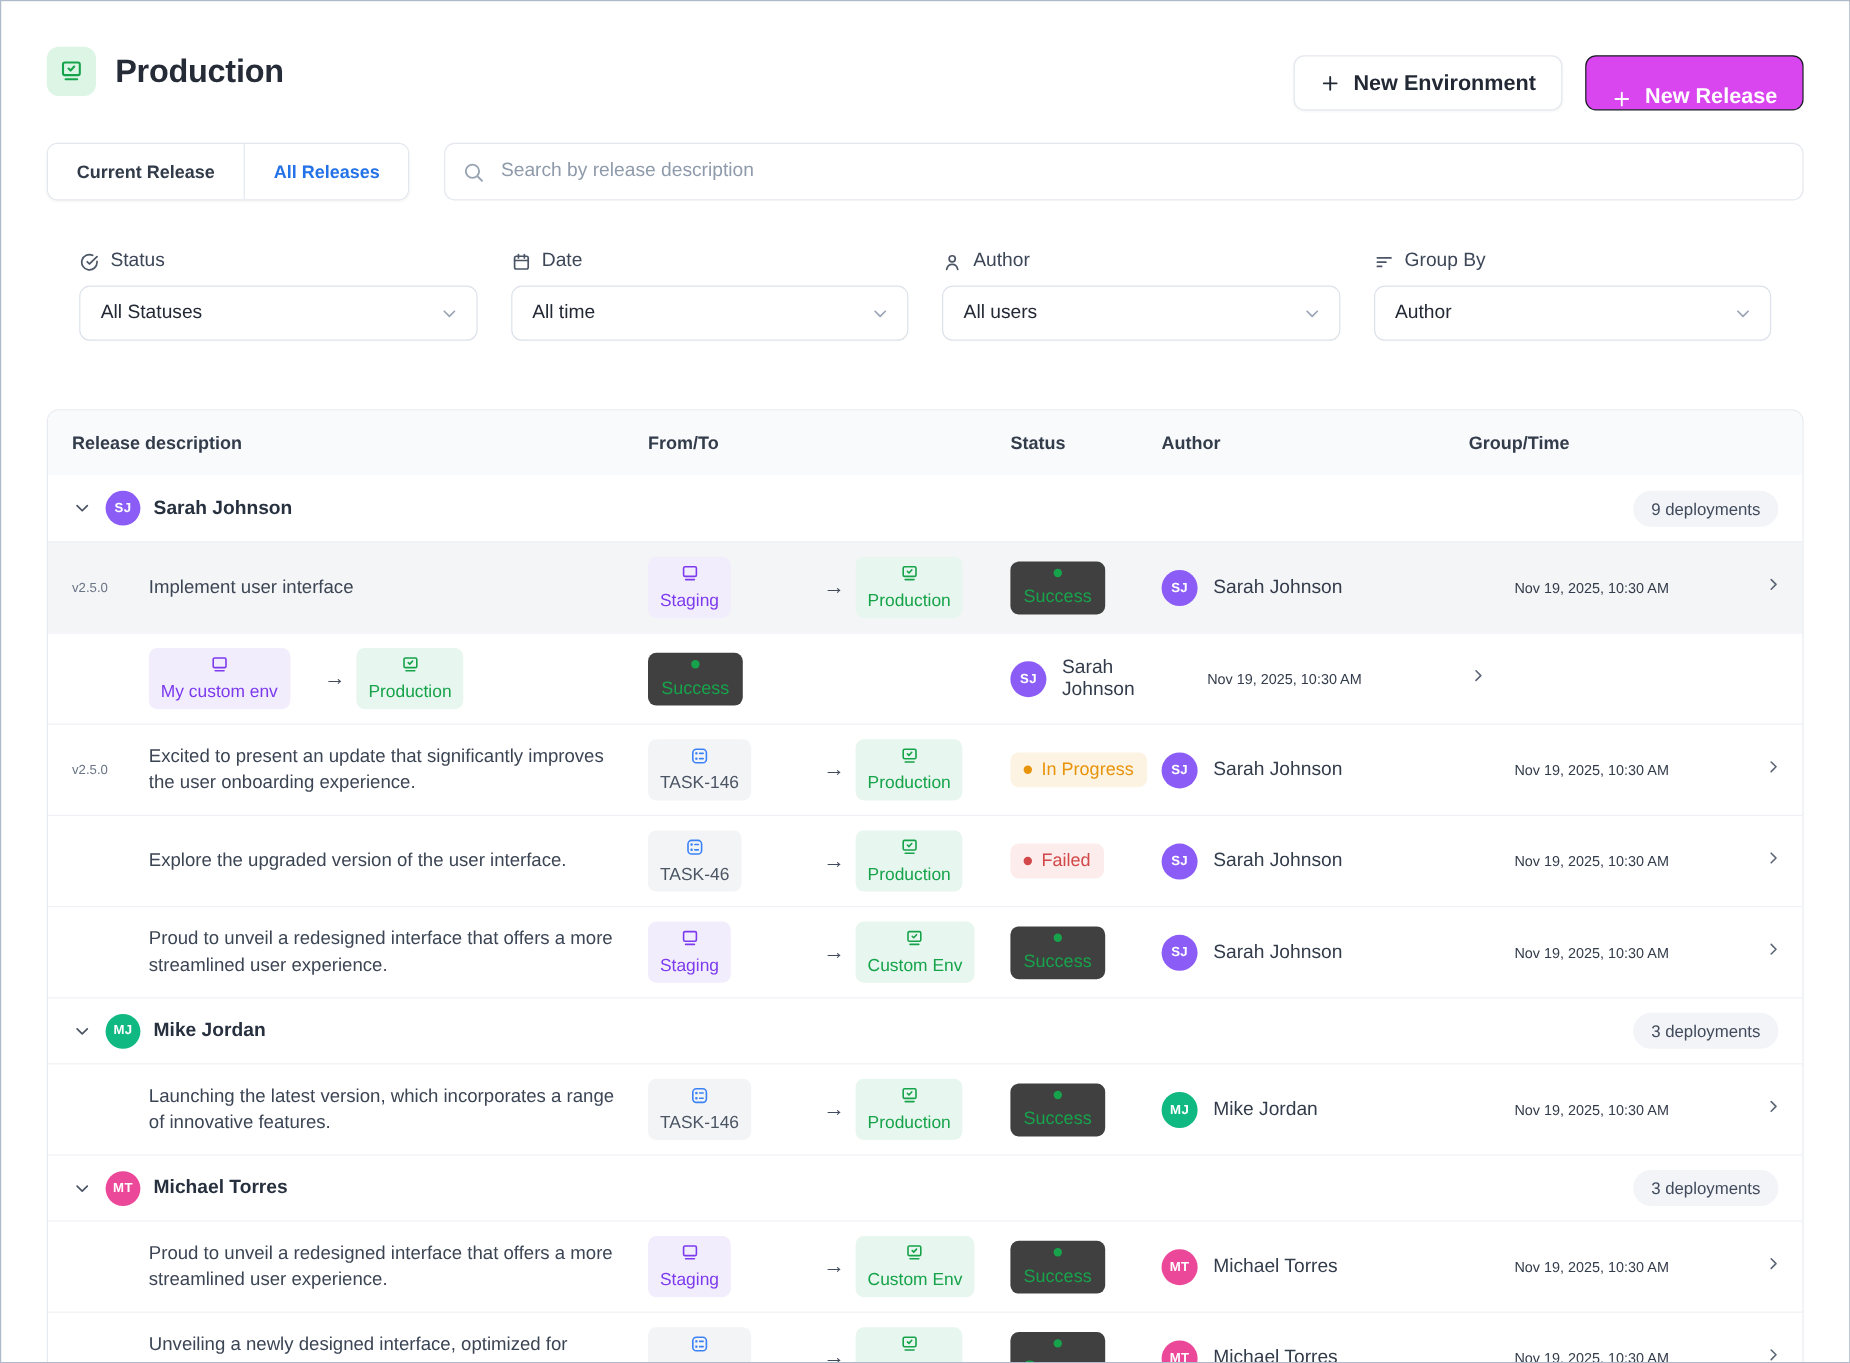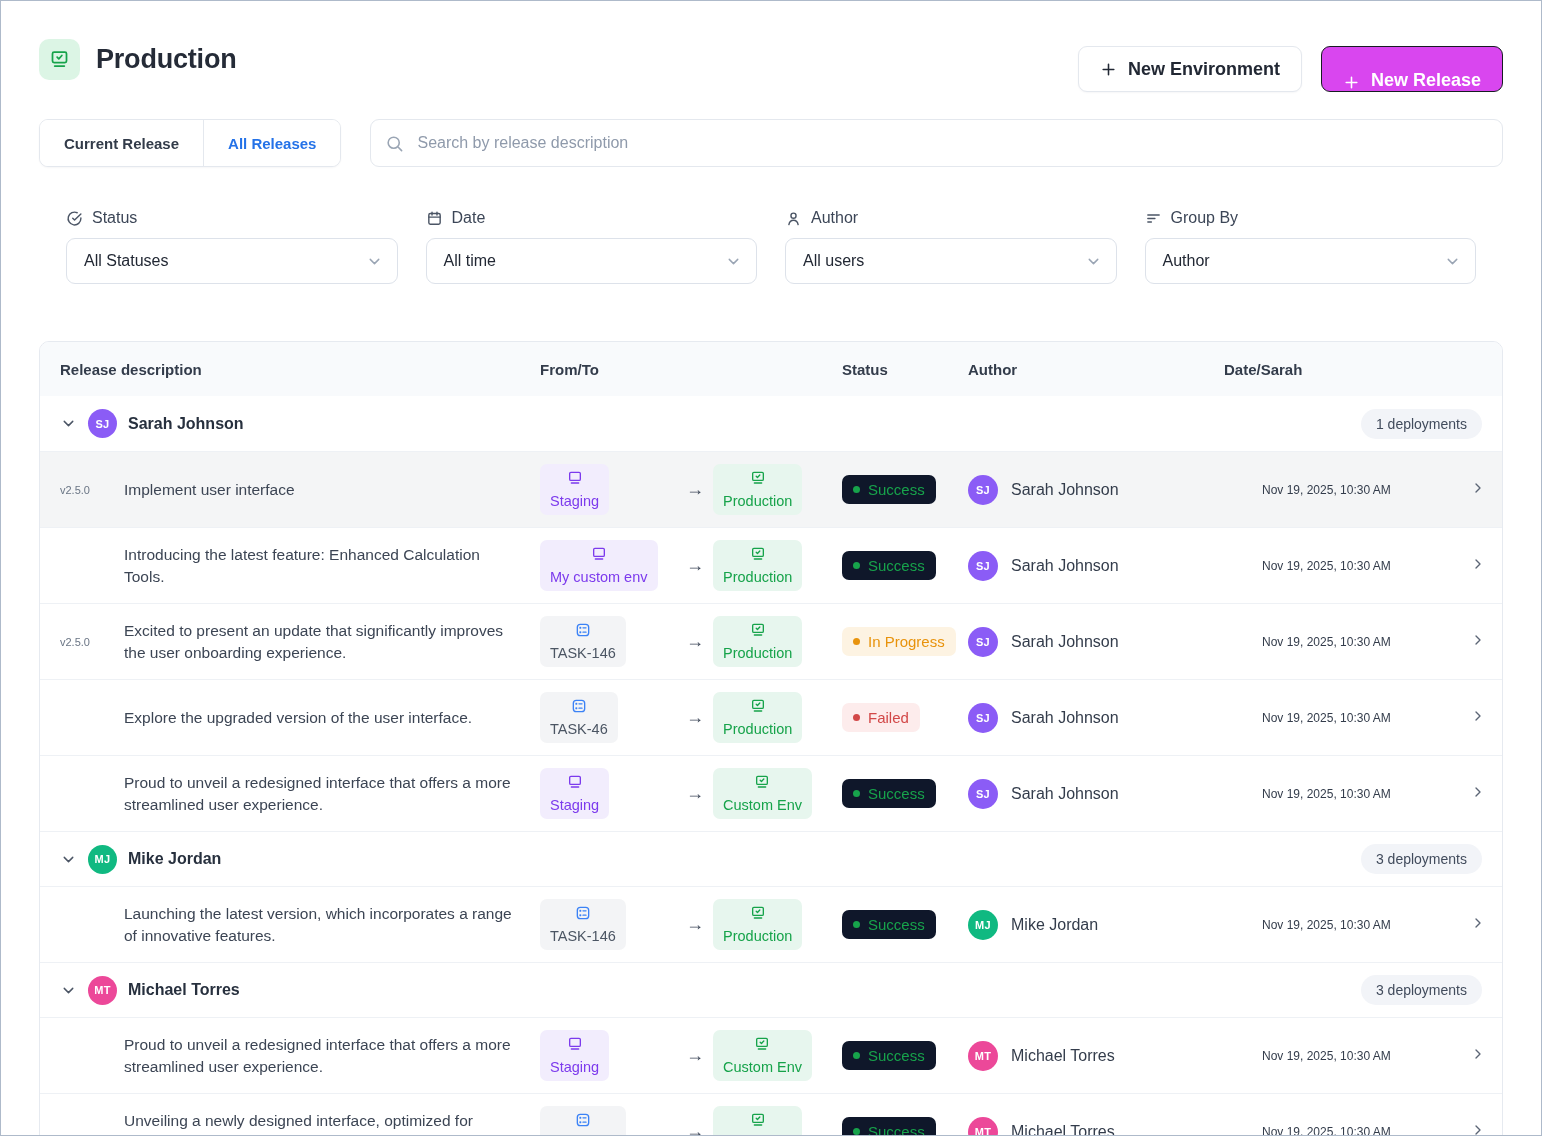--- a/index.html
+++ b/index.html
@@ -129,21 +129,21 @@
   .env-green  { background: #e7f6ee; color: #16a34a; }
   .env-task   { background: #f3f4f6; color: #4b5563; }
   .env-task svg { color: #3b82f6; }
   .arrow { color: #414b5c; font-size: 18px; margin: 0 9px 0 2px; flex: 0 0 auto; }
   .status-pill {
     display: inline-flex; align-items: center; gap: 8px;
     font-size: 15px; font-weight: 500; border-radius: 7px; padding: 6px 11px;
     white-space: nowrap;
   }
   .status-pill .dot { width: 7px; height: 7px; border-radius: 50%; background: currentColor; }
-  .st-success { background: #0f172a; color: #17a34b; }
+  .st-success { background: #404040; color: #17a34b; flex-direction: column; }
   .st-in-progress { background: #fdf3e2; color: #e8930c; }
   .st-failed { background: #fdecec; color: #d24848; }
   .cell-author { display: flex; align-items: center; gap: 13px; }
   .author-name { font-size: 16px; color: #333c4b; }
   .cell-date { font-size: 12px; color: #333c4b; padding-left: 38px; }
   .cell-chev { color: #5b6575; }
   .cell-chev svg { width: 16px; height: 16px; }
 </style>
 </head>
 <body>
@@ -252,31 +252,31 @@
       </div>
     </div>
   </div>
 
   <div class="table">
     <div class="grid-row thead">
       <div class="th-desc">Release description</div>
       <div>From/To</div>
       <div>Status</div>
       <div>Author</div>
-      <div>Date/Sarah</div>
+      <div>Group/Time</div>
       <div></div>
     </div>
     <div id="table-body">
   <div class="group-row">
     <svg class="group-chev" fill="none" stroke="currentColor" stroke-width="2" stroke-linecap="round" stroke-linejoin="round" viewBox="0 0 24 24">
             <path d="M6 9l6 6 6-6"></path>
           </svg>
     <span class="avatar" style="background:#8b5cf6">SJ</span>
     <span class="group-name">Sarah Johnson</span>
-    <span class="group-count">1 deployments</span>
+    <span class="group-count">9 deployments</span>
   </div>
   <div class="grid-row data-row highlighted">
     <div class="cell-version">v2.5.0</div>
     <div class="cell-desc">Implement user interface</div>
     <div class="cell-fromto">
       <span class="from-wrap">
               <span class="env-badge env-purple">
                 <svg fill="none" stroke="currentColor" stroke-width="2" stroke-linecap="round" stroke-linejoin="round" viewBox="0 0 24 24">
                   <rect x="4" y="3.5" width="16" height="12" rx="1.8"></rect>
                   <path d="M6.5 19.5h11"></path>
@@ -304,21 +304,20 @@
       <span class="avatar" style="background:#8b5cf6">SJ</span>
       <span class="author-name">Sarah Johnson</span>
     </div>
     <div class="cell-date">Nov 19, 2025, 10:30 AM</div>
     <div class="cell-chev"><svg fill="none" stroke="currentColor" stroke-width="2" stroke-linecap="round" stroke-linejoin="round" viewBox="0 0 24 24">
               <path d="M9 6l6 6-6 6"></path>
             </svg></div>
   </div>
   <div class="grid-row data-row">
     <div class="cell-version"></div>
-    <div class="cell-desc">Introducing the latest feature: Enhanced Calculation Tools.</div>
     <div class="cell-fromto">
       <span class="from-wrap">
               <span class="env-badge env-purple">
                 <svg fill="none" stroke="currentColor" stroke-width="2" stroke-linecap="round" stroke-linejoin="round" viewBox="0 0 24 24">
                   <rect x="4" y="3.5" width="16" height="12" rx="1.8"></rect>
                   <path d="M6.5 19.5h11"></path>
                 </svg>
                 <span>My custom env</span>
               </span>
             </span>

